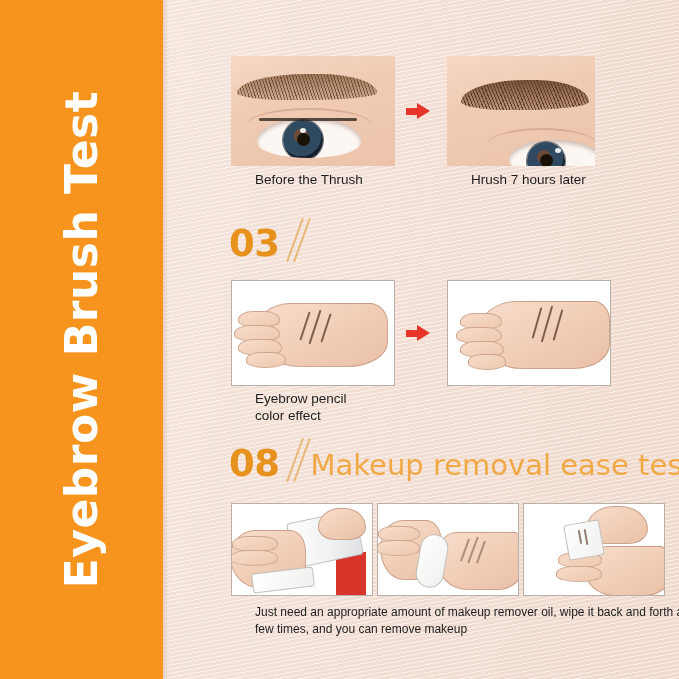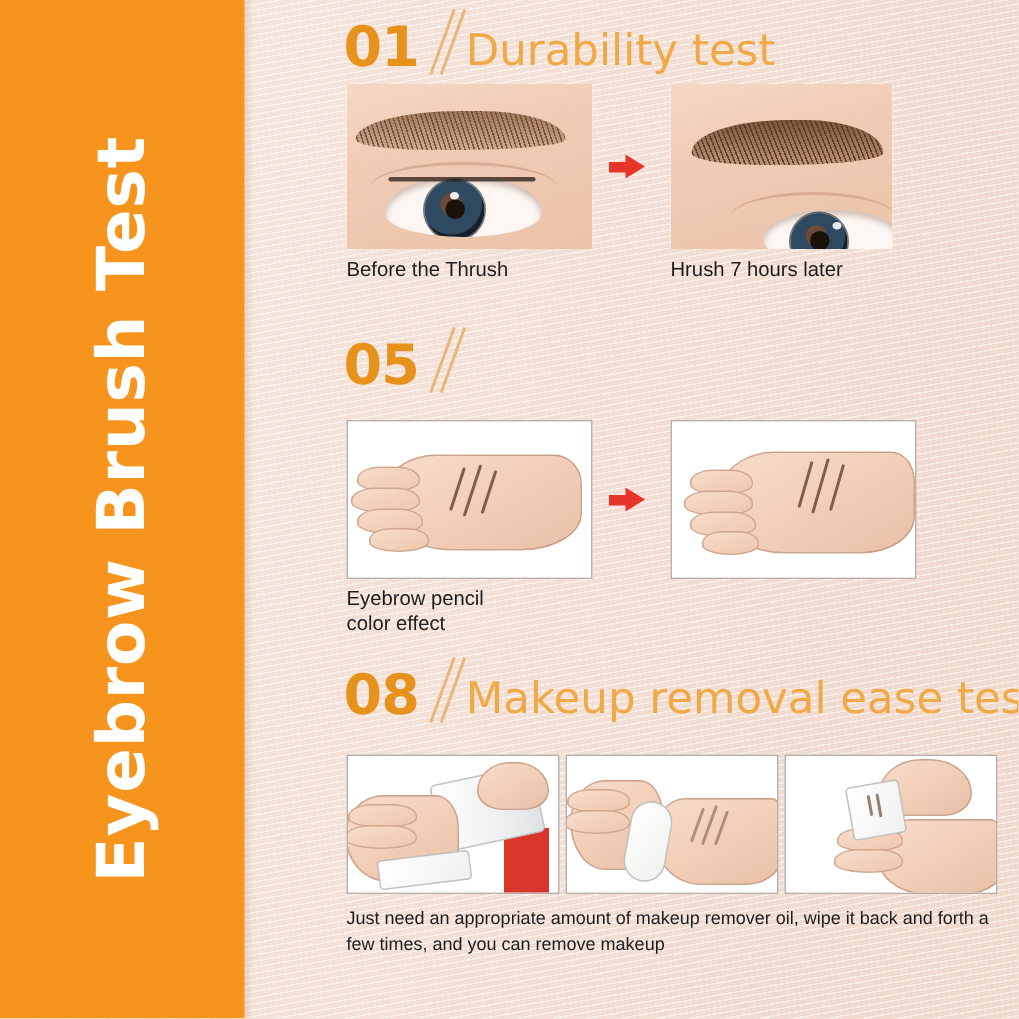--- a/index.html
+++ b/index.html
@@ -73,20 +73,21 @@
 
   
   .photo{
     position:absolute;overflow:hidden;background:#fff;
   }
   .photo.bordered{border:1px solid #b9b0aa;box-sizing:border-box;}
 
   .cap{
     position:absolute;font-size:13.5px;color:#1d1d1d;line-height:1.25;
     white-space:pre-line;
+    margin-left:24px;
   }
 
   
   .arrow{position:absolute;width:24px;height:16px;}
   .arrow .tail{
     position:absolute;left:0;top:5px;width:13px;height:7px;background:#e8352a;
   }
   .arrow .head{
     position:absolute;left:11px;top:0;width:0;height:0;
     border-top:8px solid transparent;border-bottom:8px solid transparent;
@@ -152,28 +153,20 @@
 
 <div id="page">
 
   <div id="banner">
     <div id="banner-text">Eyebrow Brush Test</div>
   </div>
   <div id="banner-edge"></div>
 
   <div id="content">
 
-    <div class="sec-head" style="left:66px;top:8px;">
-      <span class="sec-num">01</span>
-      <span class="slash">
-          <i class="a"></i>
-          <i class="b"></i>
-        </span>
-      <span class="sec-title">Durability test</span>
-    </div>
 
     <div class="photo" style="left:68px;top:56px;width:164px;height:110px;">
       <div class="eyeshot">
         <div class="brow" style="left:6px;top:18px;width:140px;height:26px;"></div>
         <div class="lid" style="left:16px;top:52px;width:124px;height:26px;"></div>
         <div class="eye" style="left:26px;top:62px;width:104px;height:40px;">
           <div class="iris" style="left:26px;top:2px;width:40px;height:40px;"></div>
           <div class="pupil" style="left:40px;top:15px;width:13px;height:13px;"></div>
           <div class="glint" style="left:43px;top:10px;width:6px;height:5px;"></div>
         </div>
@@ -196,21 +189,21 @@
           <div class="pupil" style="left:31px;top:14px;width:13px;height:13px;"></div>
           <div class="glint" style="left:46px;top:8px;width:6px;height:5px;"></div>
         </div>
       </div>
     </div>
 
     <div class="cap" style="left:68px;top:172px;">Before the Thrush</div>
     <div class="cap" style="left:284px;top:172px;">Hrush 7 hours later</div>
 
     <div class="sec-head" style="left:66px;top:220px;">
-      <span class="sec-num">05</span>
+      <span class="sec-num">03</span>
       <span class="slash">
           <i class="a"></i>
           <i class="b"></i>
         </span>
     </div>
 
     <div class="photo bordered" style="left:68px;top:280px;width:164px;height:106px;">
       <div class="handshot">
         <div class="hand" style="left:22px;top:22px;width:132px;height:62px;border-radius:36% 18% 40% 46%/60% 40% 50% 70%;"></div>
         <div class="finger" style="left:6px;top:30px;width:40px;height:15px;"></div>

